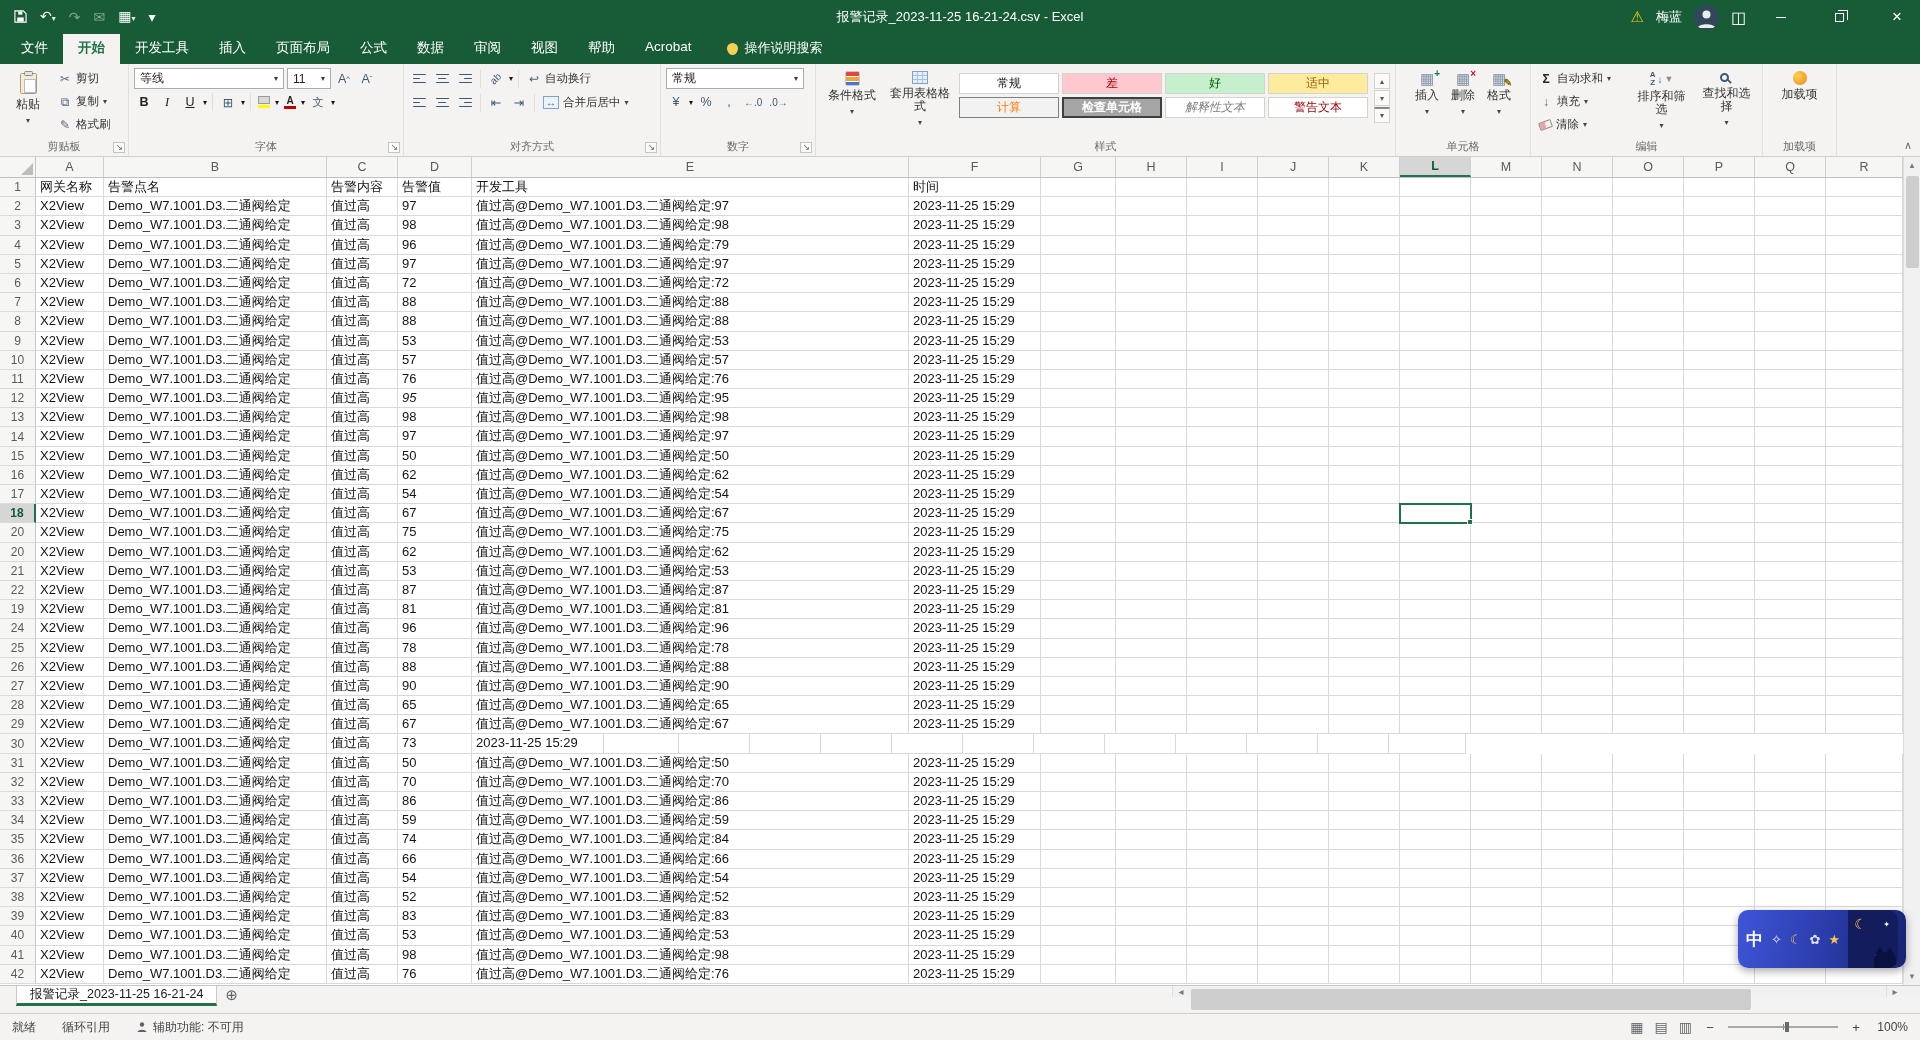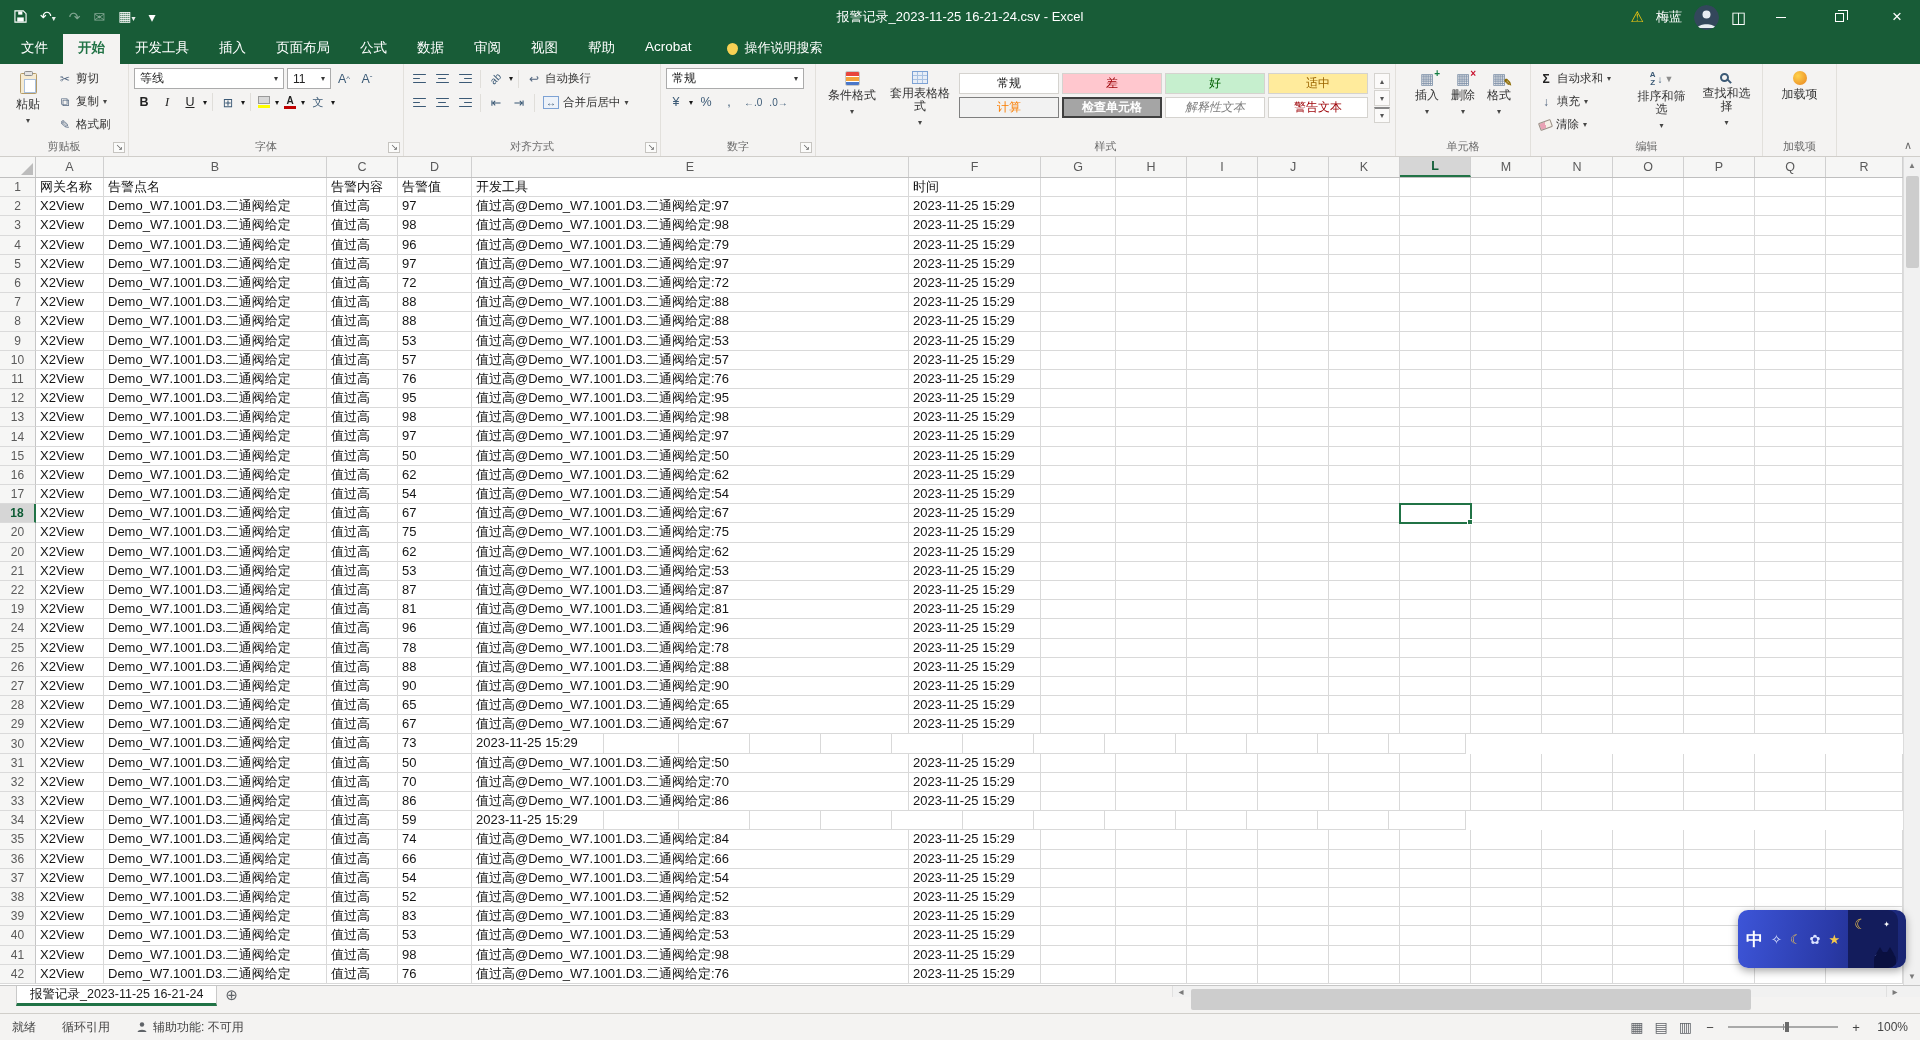--- a/index.html
+++ b/index.html
@@ -702,21 +702,21 @@
           <div class="cell" style="width: 71px;"></div>
           <div class="cell" style="width: 71px;"></div>
           <div class="cell" style="width: 71px;"></div>
           <div class="cell" style="width: 77px;"></div>
         </div>
         <div class="grid-row">
           <div class="row-h">12</div>
           <div class="cell" style="width: 68px;">X2View</div>
           <div class="cell" style="width: 223px;">Demo_W7.1001.D3.二通阀给定</div>
           <div class="cell" style="width: 71px;">值过高</div>
-          <div class="cell" style="width: 74px;">95</div>
+          <div class="cell" style="width: 74px; font-style: italic;">95</div>
           <div class="cell" style="width: 437px;">值过高@Demo_W7.1001.D3.二通阀给定:95</div>
           <div class="cell" style="width: 132px;">2023-11-25 15:29</div>
           <div class="cell" style="width: 75px;"></div>
           <div class="cell" style="width: 71px;"></div>
           <div class="cell" style="width: 71px;"></div>
           <div class="cell" style="width: 71px;"></div>
           <div class="cell" style="width: 71px;"></div>
           <div class="cell" style="width: 71px;"></div>
           <div class="cell" style="width: 71px;"></div>
           <div class="cell" style="width: 71px;"></div>
@@ -1166,20 +1166,21 @@
           <div class="cell" style="width: 71px;"></div>
           <div class="cell" style="width: 71px;"></div>
           <div class="cell" style="width: 77px;"></div>
         </div>
         <div class="grid-row">
           <div class="row-h">34</div>
           <div class="cell" style="width: 68px;">X2View</div>
           <div class="cell" style="width: 223px;">Demo_W7.1001.D3.二通阀给定</div>
           <div class="cell" style="width: 71px;">值过高</div>
           <div class="cell" style="width: 74px;">59</div>
+          <div class="cell" style="width: 437px;">值过高@Demo_W7.1001.D3.二通阀给定:59</div>
           <div class="cell" style="width: 132px;">2023-11-25 15:29</div>
           <div class="cell" style="width: 75px;"></div>
           <div class="cell" style="width: 71px;"></div>
           <div class="cell" style="width: 71px;"></div>
           <div class="cell" style="width: 71px;"></div>
           <div class="cell" style="width: 71px;"></div>
           <div class="cell" style="width: 71px;"></div>
           <div class="cell" style="width: 71px;"></div>
           <div class="cell" style="width: 71px;"></div>
           <div class="cell" style="width: 71px;"></div>

